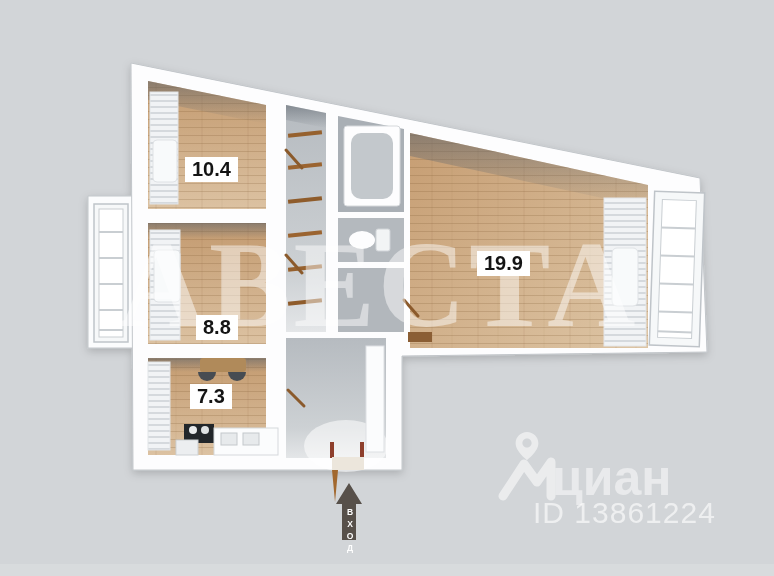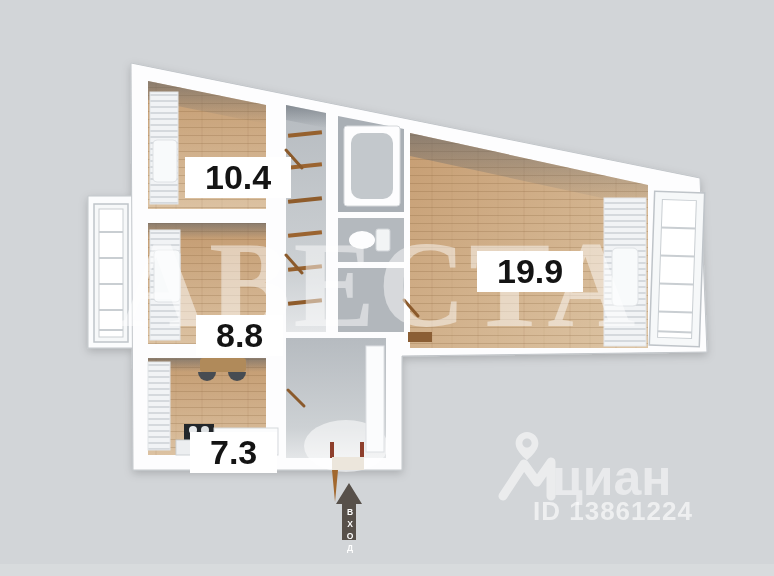--- a/index.html
+++ b/index.html
@@ -10,39 +10,39 @@
   }
   .stage svg{position:absolute;left:0;top:0;z-index:1;}
   .watermark{
     position:absolute;left:118px;top:224px;z-index:2;
     font-family:Liberation Serif, serif;
     font-size:122px;font-weight:700;letter-spacing:3px;line-height:1;
     color:rgba(255,255,255,0.48);white-space:nowrap;user-select:none;
   }
   .room-label{
     position:absolute;z-index:3;background:#ffffff;color:#141414;
-    font-size:34px;font-weight:700;line-height:1.15;padding:1px 20px;
+    font-size:20px;font-weight:700;line-height:1.15;padding:1px 7px;
     font-family:"Liberation Sans",sans-serif;white-space:nowrap;
   }
   .lbl-104{left:185px;top:157px;}
   .lbl-88{left:196px;top:274px;margin-top:41px;}
-  .lbl-73{left:190px;top:384px;margin-top:48px;}
+  .lbl-73{left:190px;top:384px;}
   .lbl-199{left:477px;top:251px;}
   .entry-label{
     position:absolute;left:345px;top:507px;z-index:3;
     writing-mode:vertical-rl;text-orientation:upright;
     font-size:8.5px;font-weight:700;color:#ffffff;letter-spacing:2px;
   }
   .cian-text{
     position:absolute;left:552px;top:453px;z-index:2;
     font-size:50px;font-weight:700;color:rgba(255,255,255,0.5);line-height:1;
   }
   .cian-id{
     position:absolute;left:533px;top:498px;z-index:2;
-    font-size:26px;font-weight:700;color:rgba(255,255,255,0.62);
+    font-size:30px;font-weight:400;color:rgba(255,255,255,0.62);
     letter-spacing:1px;line-height:1;
   }
   .bottom-fade{
     position:absolute;left:0;bottom:0;width:774px;height:12px;z-index:2;
     background:rgba(255,255,255,0.15);
   }
 </style>
 </head>
 <body>
 

